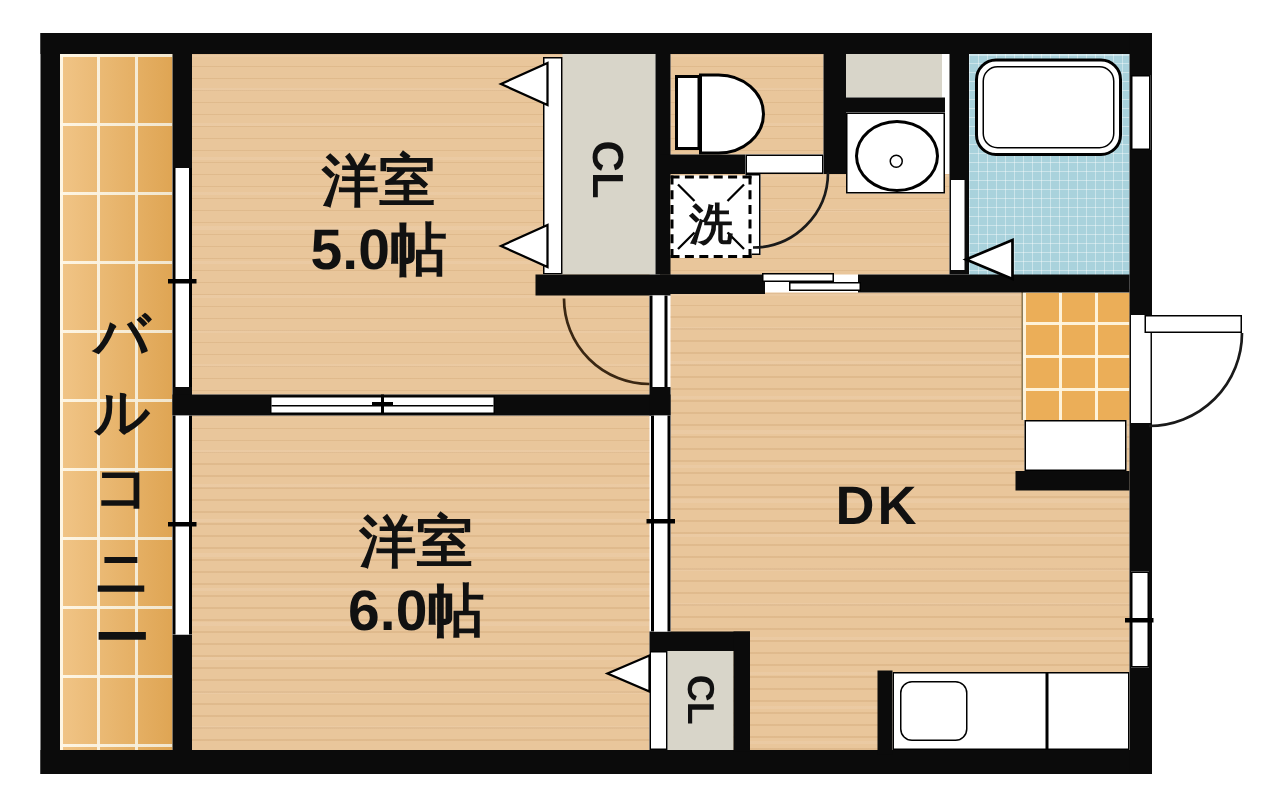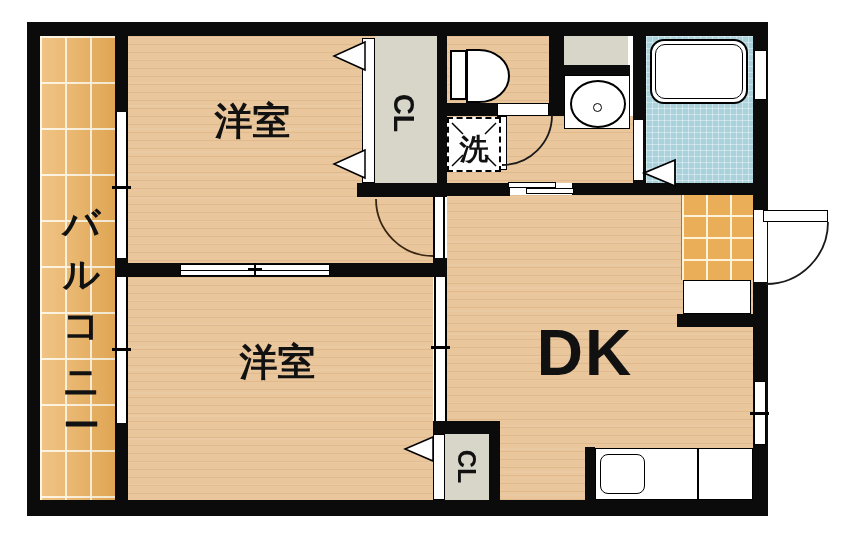--- a/index.html
+++ b/index.html
@@ -125,27 +125,29 @@
         <line x1="496" y1="123" x2="485" y2="134"></line>
       <line x1="452" y1="166" x2="463" y2="155"></line>
         <line x1="496" y1="166" x2="485" y2="155"></line>
     </g>
   </svg>
 
   <div class="label vtext" style="left:56px;top:150px;height:300px;font-size:37px;letter-spacing:14px;">バルコニー</div>
 
   <div class="label" style="left:145px;top:98px;width:215px;font-size:38px;line-height:1.22;">
     <div>洋室</div>
+    <div>5.0帖</div>
   </div>
 
   <div class="label" style="left:170px;top:339px;width:215px;font-size:38px;line-height:1.22;">
     <div>洋室</div>
+    <div>6.0帖</div>
   </div>
 
-  <div class="label" style="left:535px;top:316px;width:100px;font-size:64px;letter-spacing:2px;">DK</div>
+  <div class="label" style="left:535px;top:316px;width:100px;font-size:36px;letter-spacing:2px;">DK</div>
 
 
   <div class="label" style="left:447px;top:130px;width:54px;font-size:29px;">洗</div>
 
   <div class="label rot90" style="left:372px;top:98px;width:64px;height:30px;font-size:29px;line-height:30px;">CL</div>
 
   <div class="label rot90" style="left:438px;top:453px;width:56px;height:27px;font-size:25px;line-height:27px;">CL</div>
 
 </div>
 

